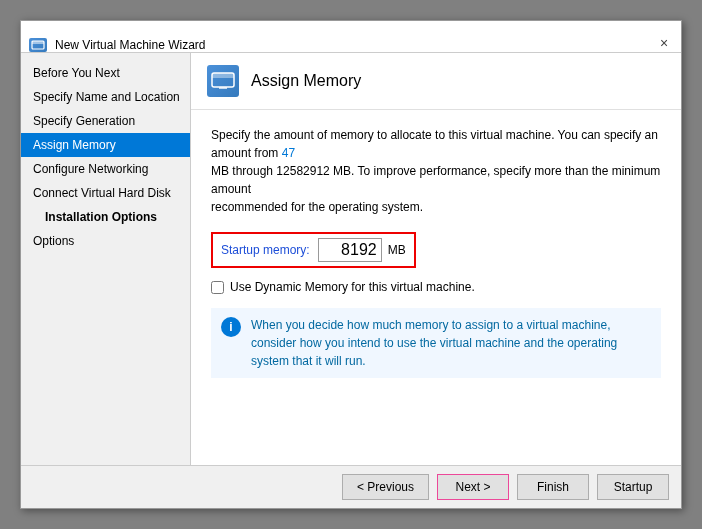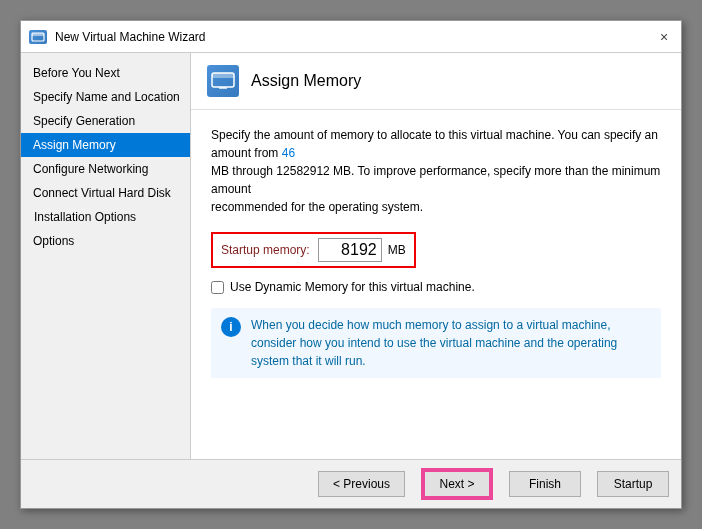--- a/index.html
+++ b/index.html
@@ -18,21 +18,21 @@
       height: 489px;
       background: #f0f0f0;
       border: 1px solid #999;
       box-shadow: 2px 2px 8px rgba(0,0,0,0.4);
       display: flex;
       flex-direction: column;
     }
     .title-bar {
       background: #ffffff;
       display: flex;
-      align-items: center;
+      align-items: flex-end;
       padding: 0 8px;
       border-bottom: 1px solid #ccc;
       height: 32px;
     }
     .title-bar-icon {
       width: 18px;
       height: 14px;
       margin-right: 8px;
       background: linear-gradient(135deg, #4a90d9 0%, #357abd 100%);
       border-radius: 2px;
@@ -76,21 +76,22 @@
       cursor: pointer;
       font-size: 12px;
       color: #000;
       white-space: nowrap;
     }
     .sidebar-item.active {
       background: #0078d7;
       color: #fff;
     }
     .sidebar-item.sub {
-      padding-left: 13px;
+      padding-left: 24px;
+      font-weight: bold;
     }
     .main-content {
       flex: 1;
       background: #ffffff;
       display: flex;
       flex-direction: column;
       padding: 0;
     }
     .page-header {
       display: flex;
@@ -129,21 +130,21 @@
       display: flex;
       align-items: center;
       border: 2px solid #e00;
       padding: 4px 8px;
       margin-bottom: 12px;
       width: fit-content;
       background: #fff;
     }
     .startup-memory-label {
       font-size: 12px;
-      color: #7f1d1d;
+      color: #1d4ed8;
       margin-right: 8px;
     }
     .startup-memory-input {
       width: 64px;
       border: 1px solid #999;
       padding: 2px 4px;
       font-size: 16px;
       text-align: right;
       outline: none;
     }
@@ -191,33 +192,33 @@
       color: #0369a1;
       line-height: 1.5;
     }
     .footer {
       display: flex;
       align-items: center;
       justify-content: flex-end;
       padding: 8px 12px;
       border-top: 1px solid #ccc;
       background: #f0f0f0;
-      gap: 16px;
+      gap: 8px;
     }
     .footer-btn {
       padding: 5px 14px;
       font-size: 12px;
       cursor: pointer;
       background: #e1e1e1;
       border: 1px solid #adadad;
       color: #000;
       min-width: 72px;
     }
     .footer-btn.primary {
-      border: 4px solid #ec4899;
+      border: 1px solid #ec4899;
       background: #e1e1e1;
     }
   </style>
 </head>
 <body>
 
 <div class="window">
 
   <div class="title-bar">
     <div class="title-bar-icon">
@@ -251,21 +252,21 @@
             <rect x="1" y="1" width="22" height="14" rx="2" fill="none" stroke="white" stroke-width="1.5"></rect>
             <rect x="1" y="1" width="22" height="5" fill="white" opacity="0.4"></rect>
             <rect x="8" y="15" width="8" height="2" fill="white" opacity="0.7"></rect>
           </svg>
         </div>
         <span class="page-header-title">Assign Memory</span>
       </div>
 
       <div class="page-body">
         <p class="description-text">
-          Specify the amount of memory to allocate to this virtual machine. You can specify an amount from <span style="color:#0078d7">46</span><br>
+          Specify the amount of memory to allocate to this virtual machine. You can specify an amount from <span style="color:#0078d7">47</span><br>
           MB through 12582912 MB. To improve performance, specify more than the minimum amount<br>
           recommended for the operating system.
         </p>
 
         <div class="startup-memory-row">
           <span class="startup-memory-label">Startup memory:</span>
           <input class="startup-memory-input" type="text" value="8192" style="">
           <span class="startup-memory-unit">MB</span>
         </div>
 

